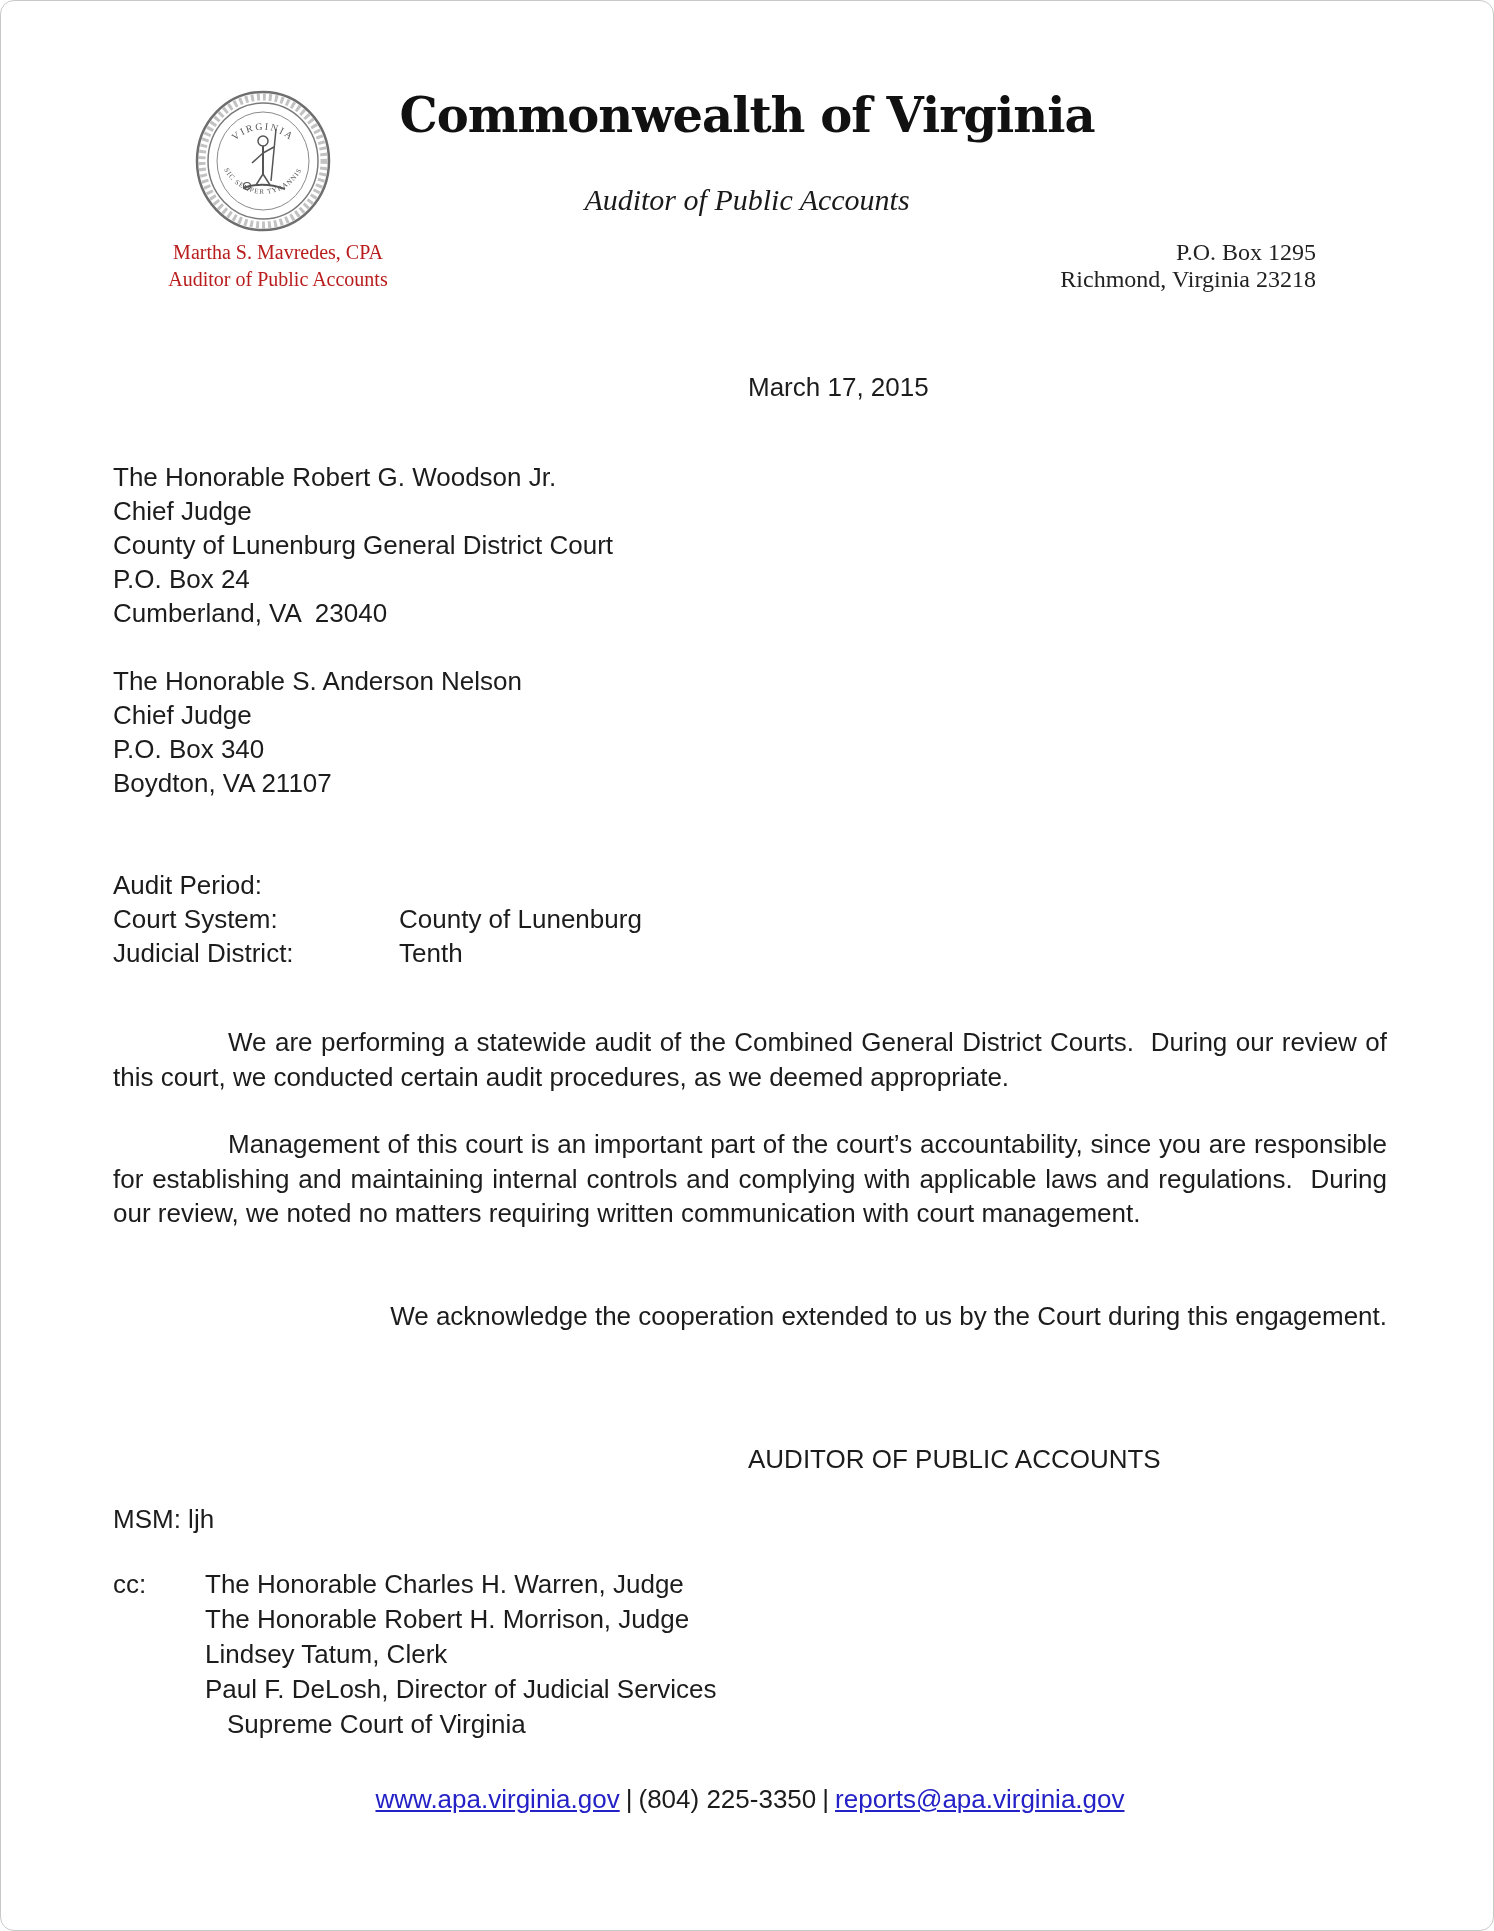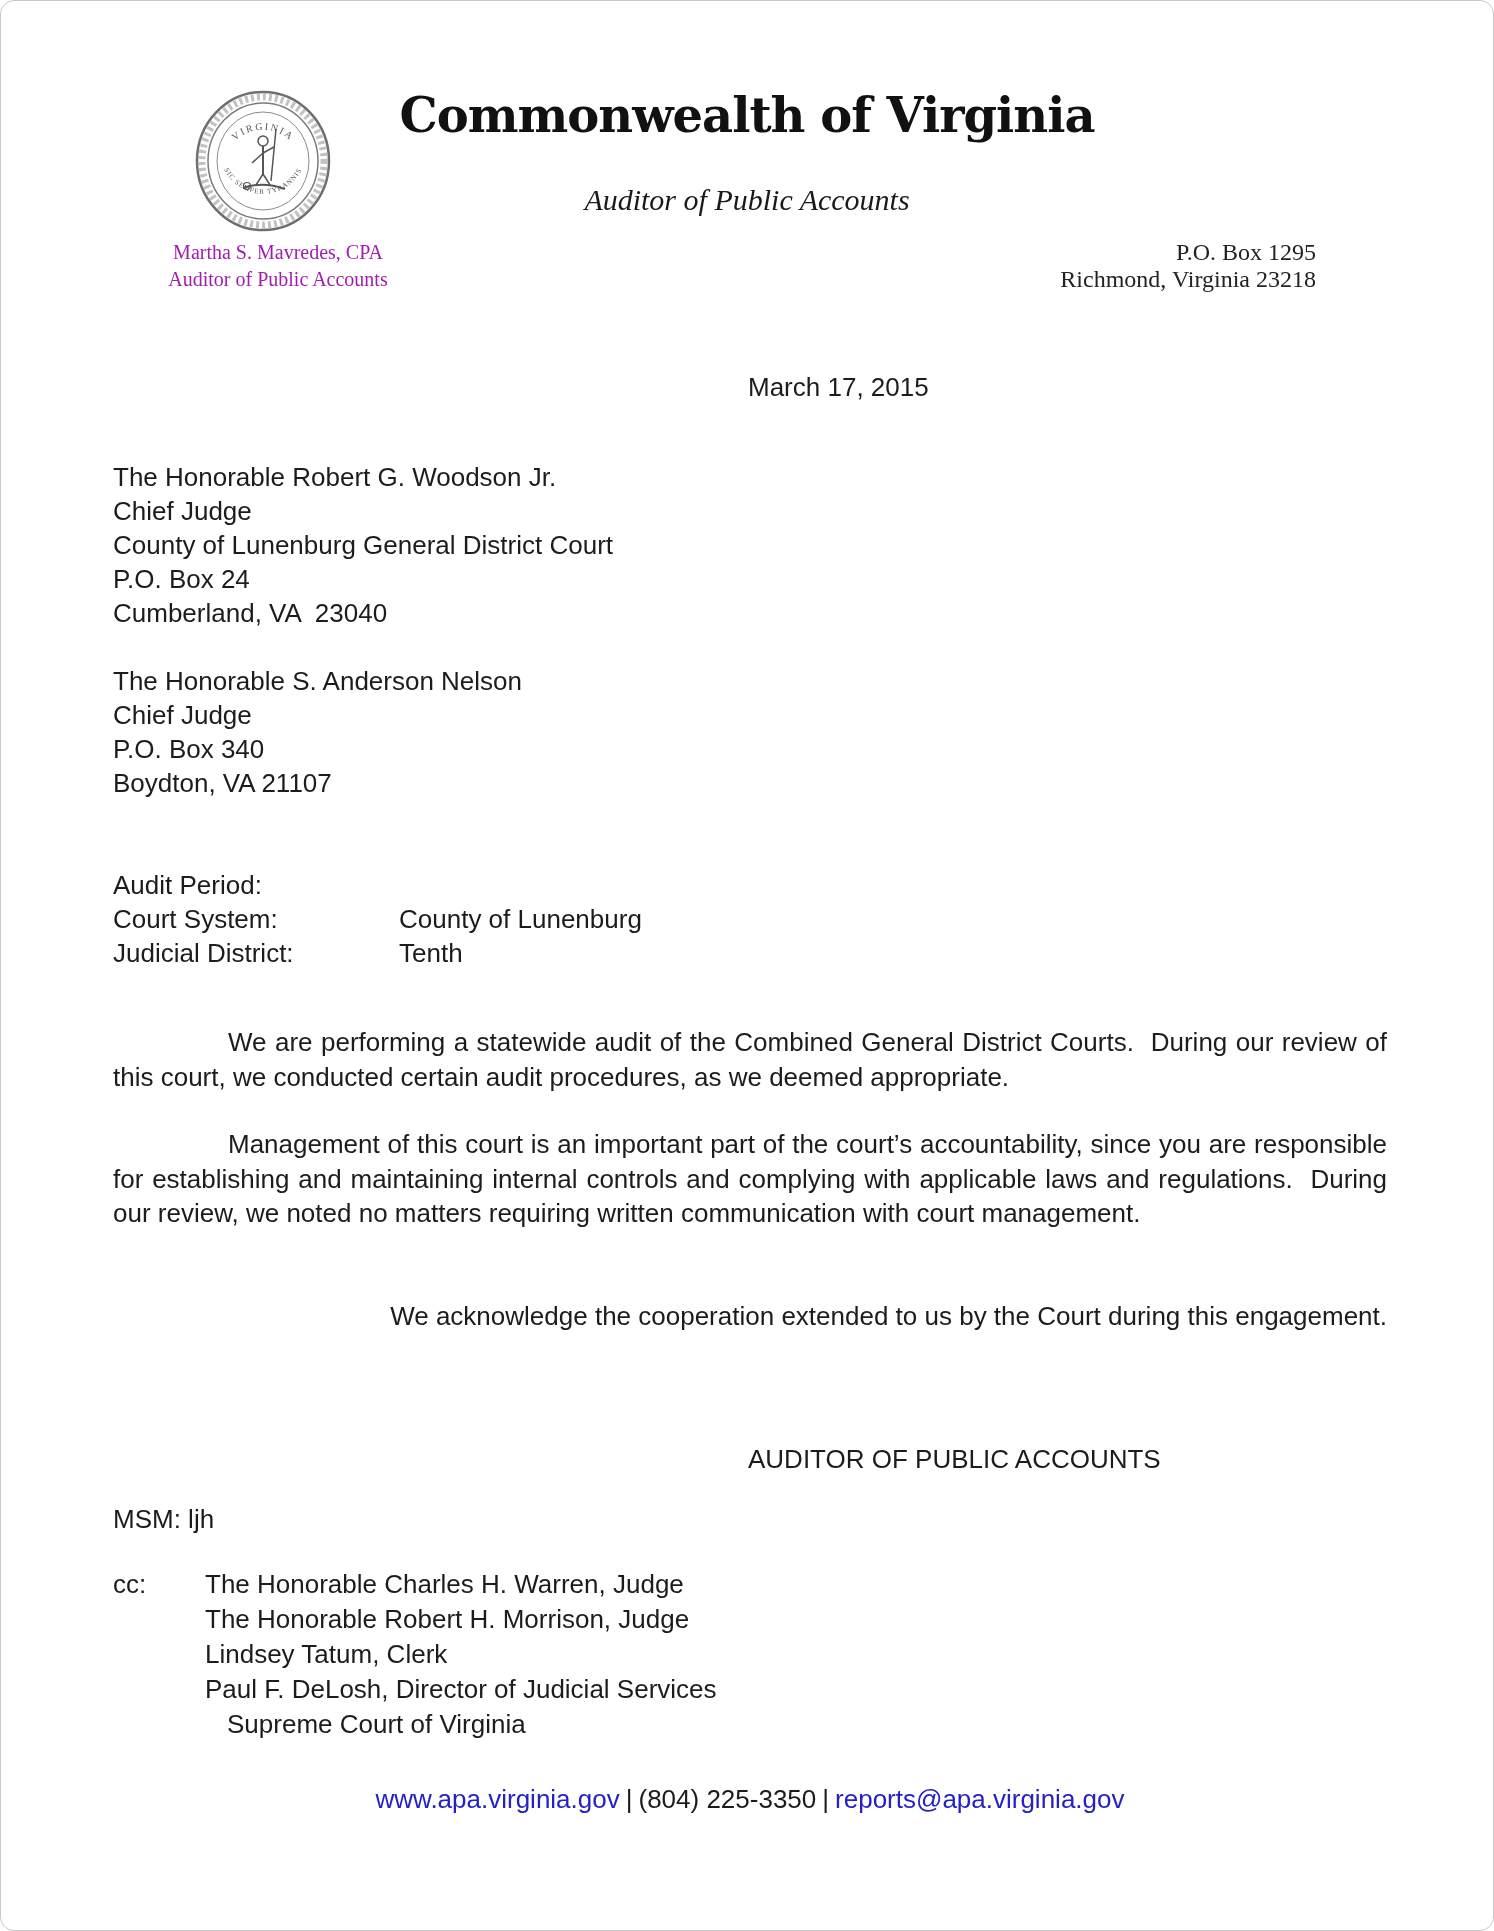--- a/index.html
+++ b/index.html
@@ -24,21 +24,21 @@
   .lh-subtitle{
     position:absolute;top:182px;left:0;width:100%;
     text-align:center;
     font-family:"Liberation Serif","DejaVu Serif",serif;
     font-style:italic;font-size:30px;color:#1a1a1a;
   }
   .lh-left{
     position:absolute;top:238px;left:112px;width:330px;
     text-align:center;
     font-family:"Liberation Serif","DejaVu Serif",serif;
-    font-size:20px;line-height:27px;color:#a21caf;
+    font-size:20px;line-height:27px;color:#b91c1c;
   }
   .lh-right{
     position:absolute;top:238px;right:177px;
     text-align:right;
     font-family:"Liberation Serif","DejaVu Serif",serif;
     font-size:24px;line-height:27px;color:#222;
   }
   .seal{position:absolute;top:88px;left:192px;width:140px;height:145px;}
   
   .abs{position:absolute;left:112px;right:106px;}
@@ -54,21 +54,21 @@
   .p2{top:1126px;}
   .p3{top:1298px;text-align:right;}
   .sig-line{position:absolute;left:747px;top:1441px;font-size:26px;line-height:34px;}
   .ref-line{top:1501px;font-size:26px;line-height:34px;}
   .cc{top:1566px;font-size:26px;line-height:35px;display:grid;grid-template-columns:92px auto;}
   .cc-indent{padding-left:22px;}
   
   .footer{
     top:1781px;text-align:center;font-size:26px;line-height:34px;color:#1c1c1c;
   }
-  .flink{color:#2421c6;text-decoration-color:#2421c6;cursor:pointer;}
+  .flink{color:#2421c6;text-decoration:underline;text-decoration-color:#2421c6;cursor:pointer;}
   .fsep{color:#1c1c1c;padding:0 6px;}
 </style>
 </head>
 <body>
 
 <div class="page">
 
   <div>
     <span class="seal">
       <svg viewBox="0 0 140 145" width="140" height="145">

